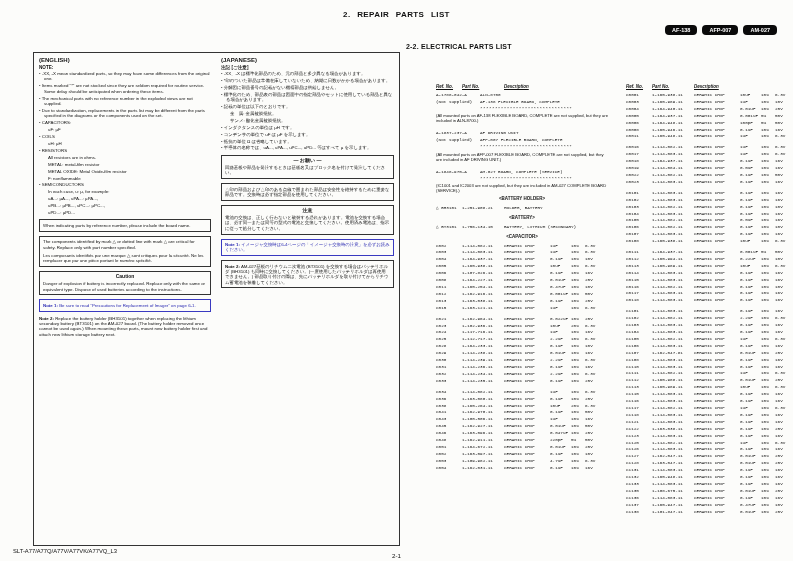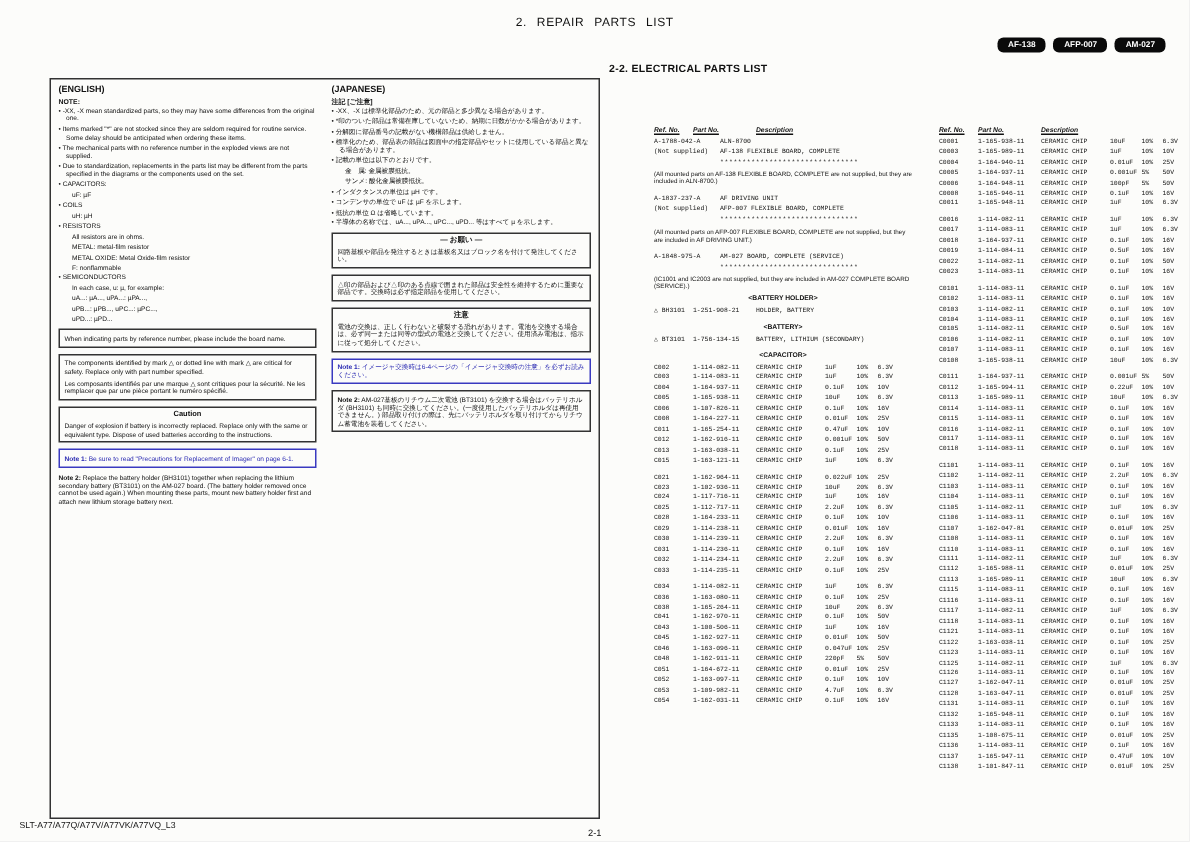--- a/index.html
+++ b/index.html
@@ -1,17 +1,17 @@
 <!DOCTYPE html>
 <html><head>
 <meta charset="utf-8">
 <style>
   html,body{margin:0;padding:0;background:#e8e8e8;}
   .page{position:relative;width:793px;height:561px;background:#fcfcfa;font-family:"Liberation Sans",sans-serif;color:#111;overflow:hidden;}
-  .doc-title{position:absolute;top:10px;left:0;right:0;text-align:center;font-size:8px;font-weight:normal;letter-spacing:.4px;word-spacing:4px;}
+  .doc-title{position:absolute;top:10px;left:0;right:0;text-align:center;font-size:8px;font-weight:bold;letter-spacing:.4px;word-spacing:4px;}
   .badges{position:absolute;top:25px;right:16px;display:flex;gap:5px;}
   .badge{background:#0a0a0a;color:#fff;font-size:5.5px;font-weight:bold;padding:1.5px 7px;border-radius:4px;line-height:1.2;}
   
   .left-panel{position:absolute;left:33px;top:52px;width:367px;height:494px;border:1px solid #333;box-sizing:border-box;padding:4px 5px;display:flex;gap:10px;}
   .col{min-width:0;}
   .col-en{width:172px;}
   .col-jp{flex:1;}
   .col-head{font-weight:bold;font-size:6px;margin-bottom:2px;}
   .note-label{font-size:4.6px;font-weight:bold;margin-bottom:1px;}
   .nitem{font-size:4.4px;line-height:5.4px;margin-bottom:1.5px;}

